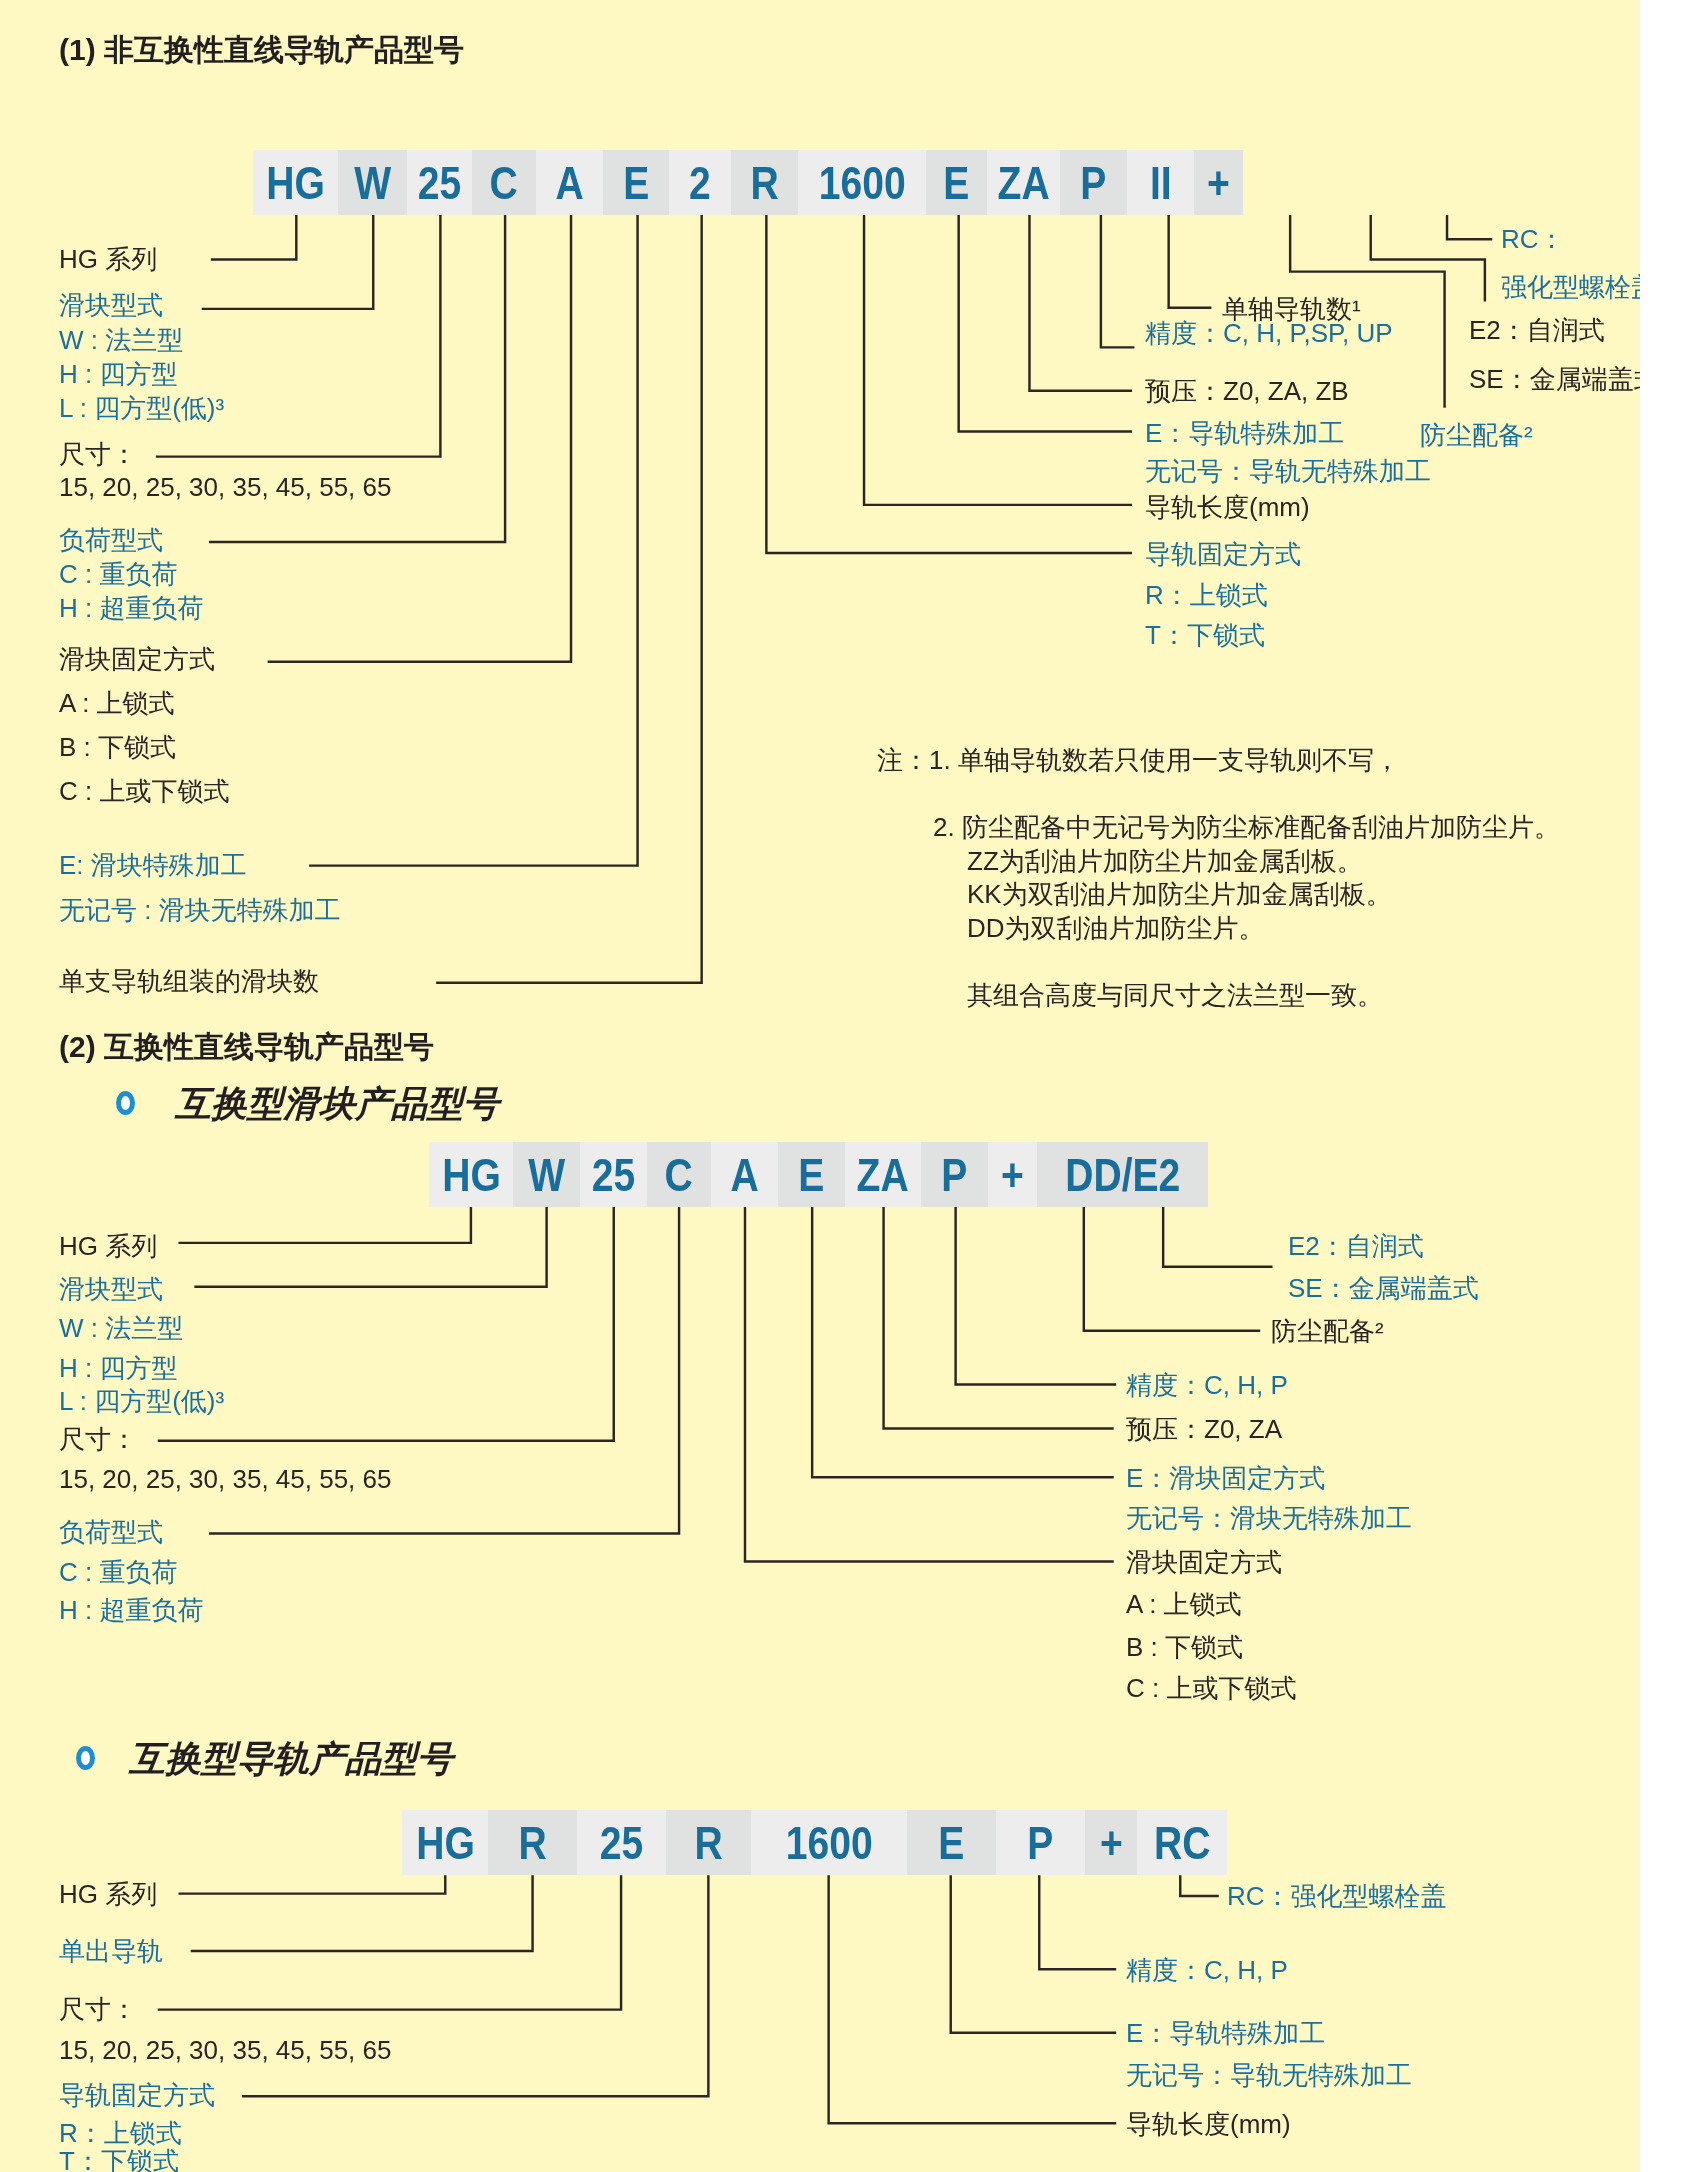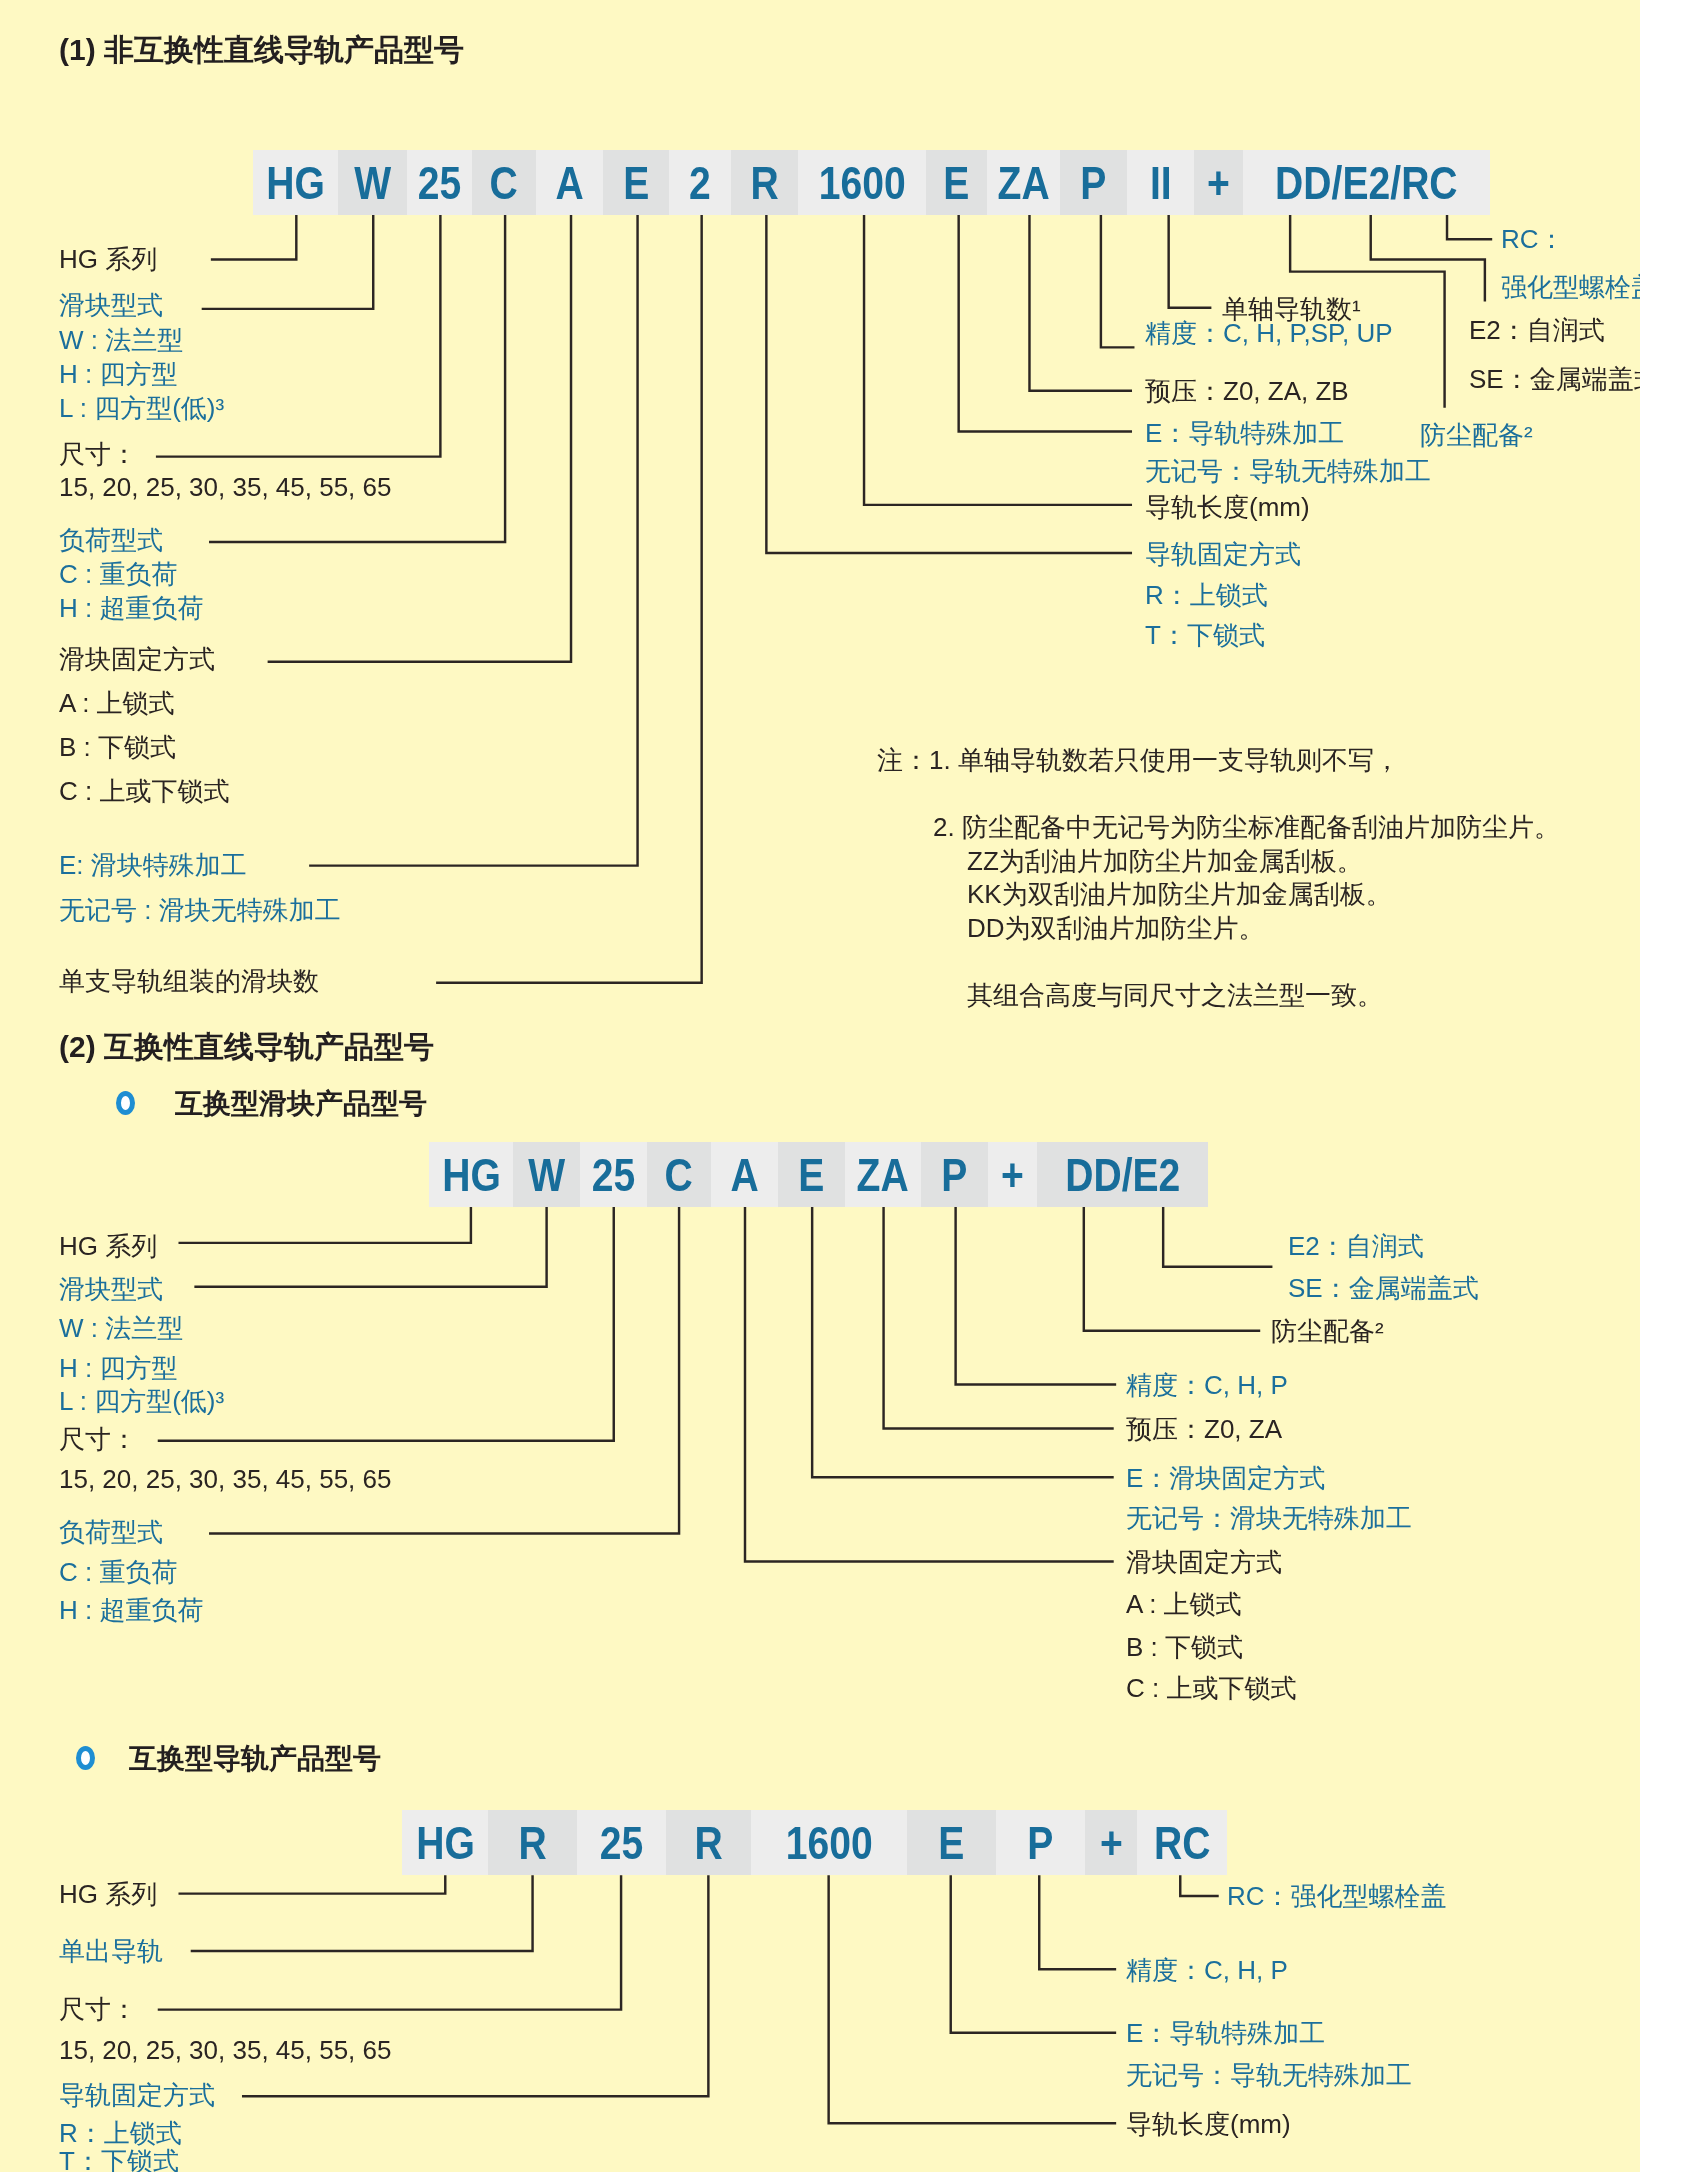--- a/index.html
+++ b/index.html
@@ -2,21 +2,21 @@
 <html style="font-size:9.8px"><head>
 <meta charset="utf-8">
 <style>
   html,body{margin:0;padding:0;background:#ffffff;}
   .page{position:relative;width:1640px;height:2172px;background:#fef9c3;overflow:hidden;
         font-family:"Liberation Sans","DejaVu Sans",sans-serif;}
   .lines{position:absolute;left:0;top:0;width:1700px;height:2172px;}
   .lbl{position:absolute;font-size:26px;line-height:1.25;white-space:nowrap;color:#2a2422;transform:translateY(-50%);}
   .blue{color:#1b6f9c;}
   .heading{font-weight:700;font-size:30px;color:#231f20;}
-  .subheading{font-weight:700;font-size:28px;color:#231f20;}
+  .subheading{font-weight:700;font-size:36px;color:#231f20;font-style:italic;}
   .code-row{position:absolute;display:flex;height:65px;}
   .seg{display:flex;align-items:center;justify-content:center;height:65px;}
   .seg.l{background:#ededed;}
   .seg.d{background:#e0e1e1;}
   .seg span{font-size:46px;font-weight:700;color:#186d9a;transform:scaleX(.85);white-space:nowrap;}
   .bullet{position:absolute;width:19px;height:24px;border:5.5px solid #1e8ed2;border-radius:50%;
           transform:translateY(-50%);box-sizing:border-box;background:#fff;}
   .note{font-size:26px;}
 </style>
 </head>
@@ -104,23 +104,20 @@
         <span>ZA</span>
       </div>
     <div class="seg d" style="width:67px">
         <span>P</span>
       </div>
     <div class="seg l" style="width:67px">
         <span>II</span>
       </div>
     <div class="seg d" style="width:49px">
         <span>+</span>
-      </div>
-    <div class="seg l" style="width:247px">
-        <span>DD/E2/RC</span>
       </div>
   </div>
 
   <div class="lbl" style="left:59px;top:259px">HG 系列</div>
   <div class="lbl blue" style="left:59px;top:305px">滑块型式</div>
   <div class="lbl blue" style="left:59px;top:340px">W : 法兰型</div>
   <div class="lbl blue" style="left:59px;top:374px">H : 四方型</div>
   <div class="lbl blue" style="left:59px;top:408px">L : 四方型(低)³</div>
   <div class="lbl" style="left:59px;top:454px">尺寸：</div>
   <div class="lbl" style="left:59px;top:487px">15, 20, 25, 30, 35, 45, 55, 65</div>

